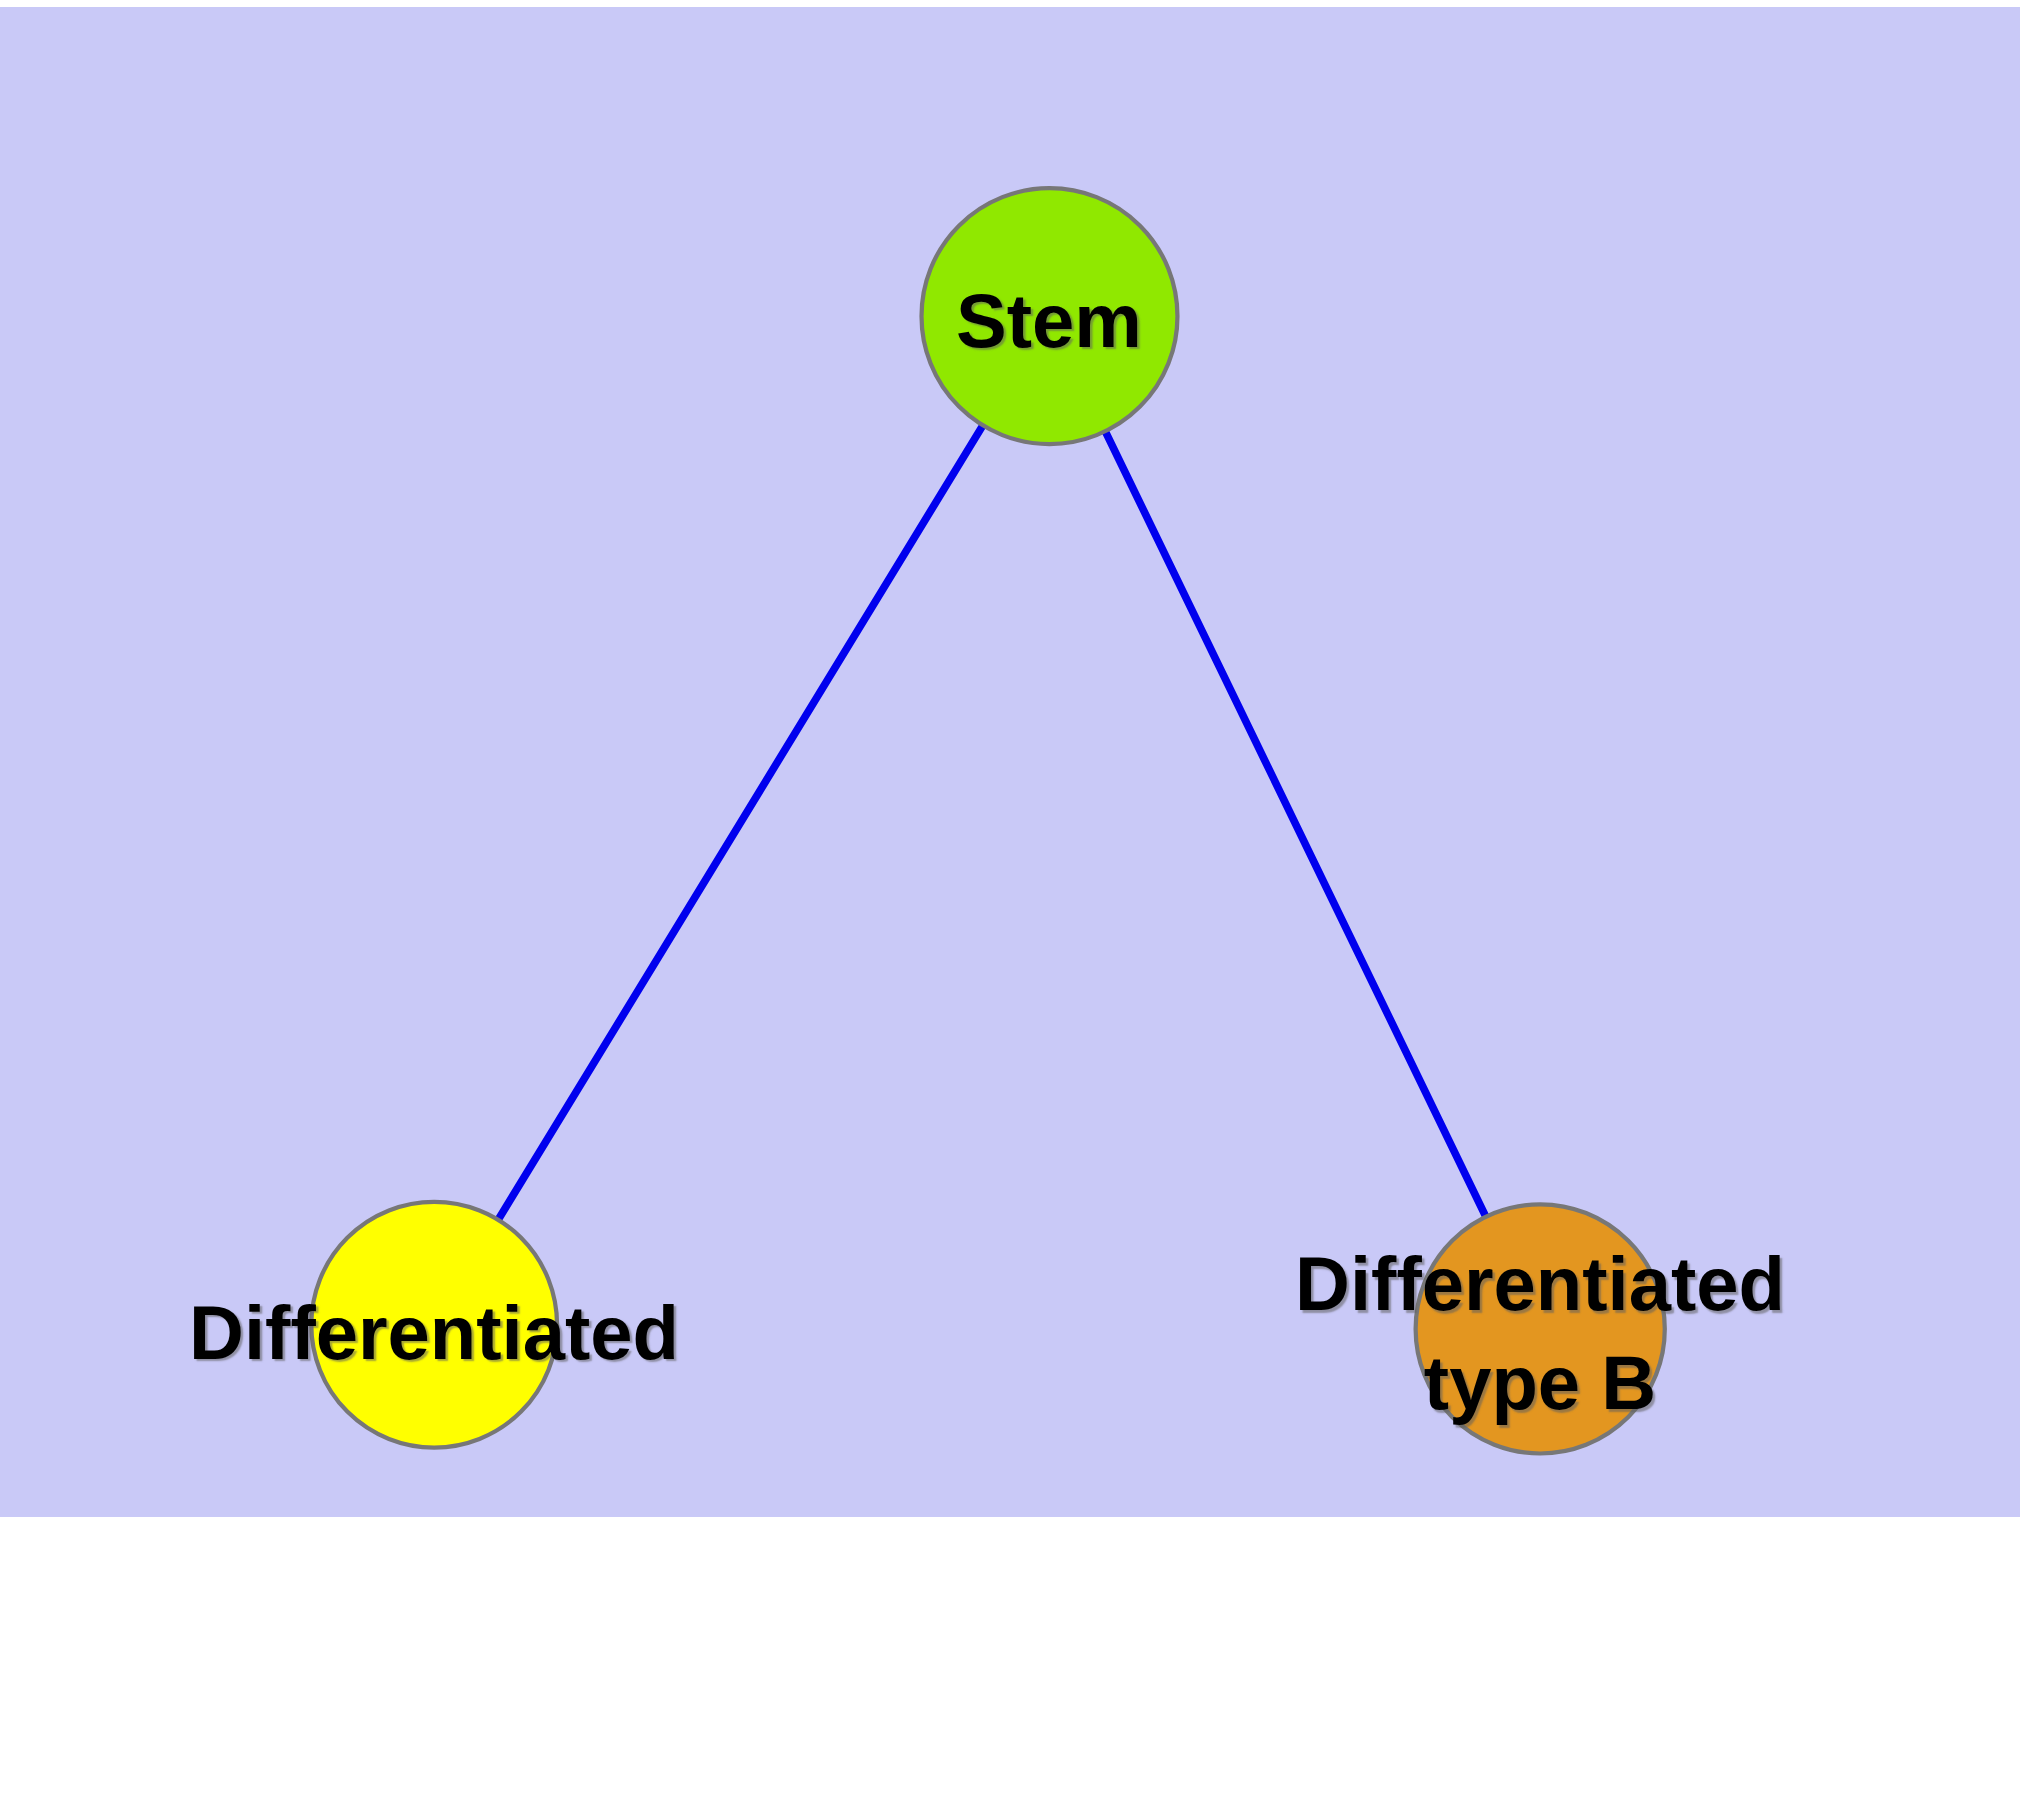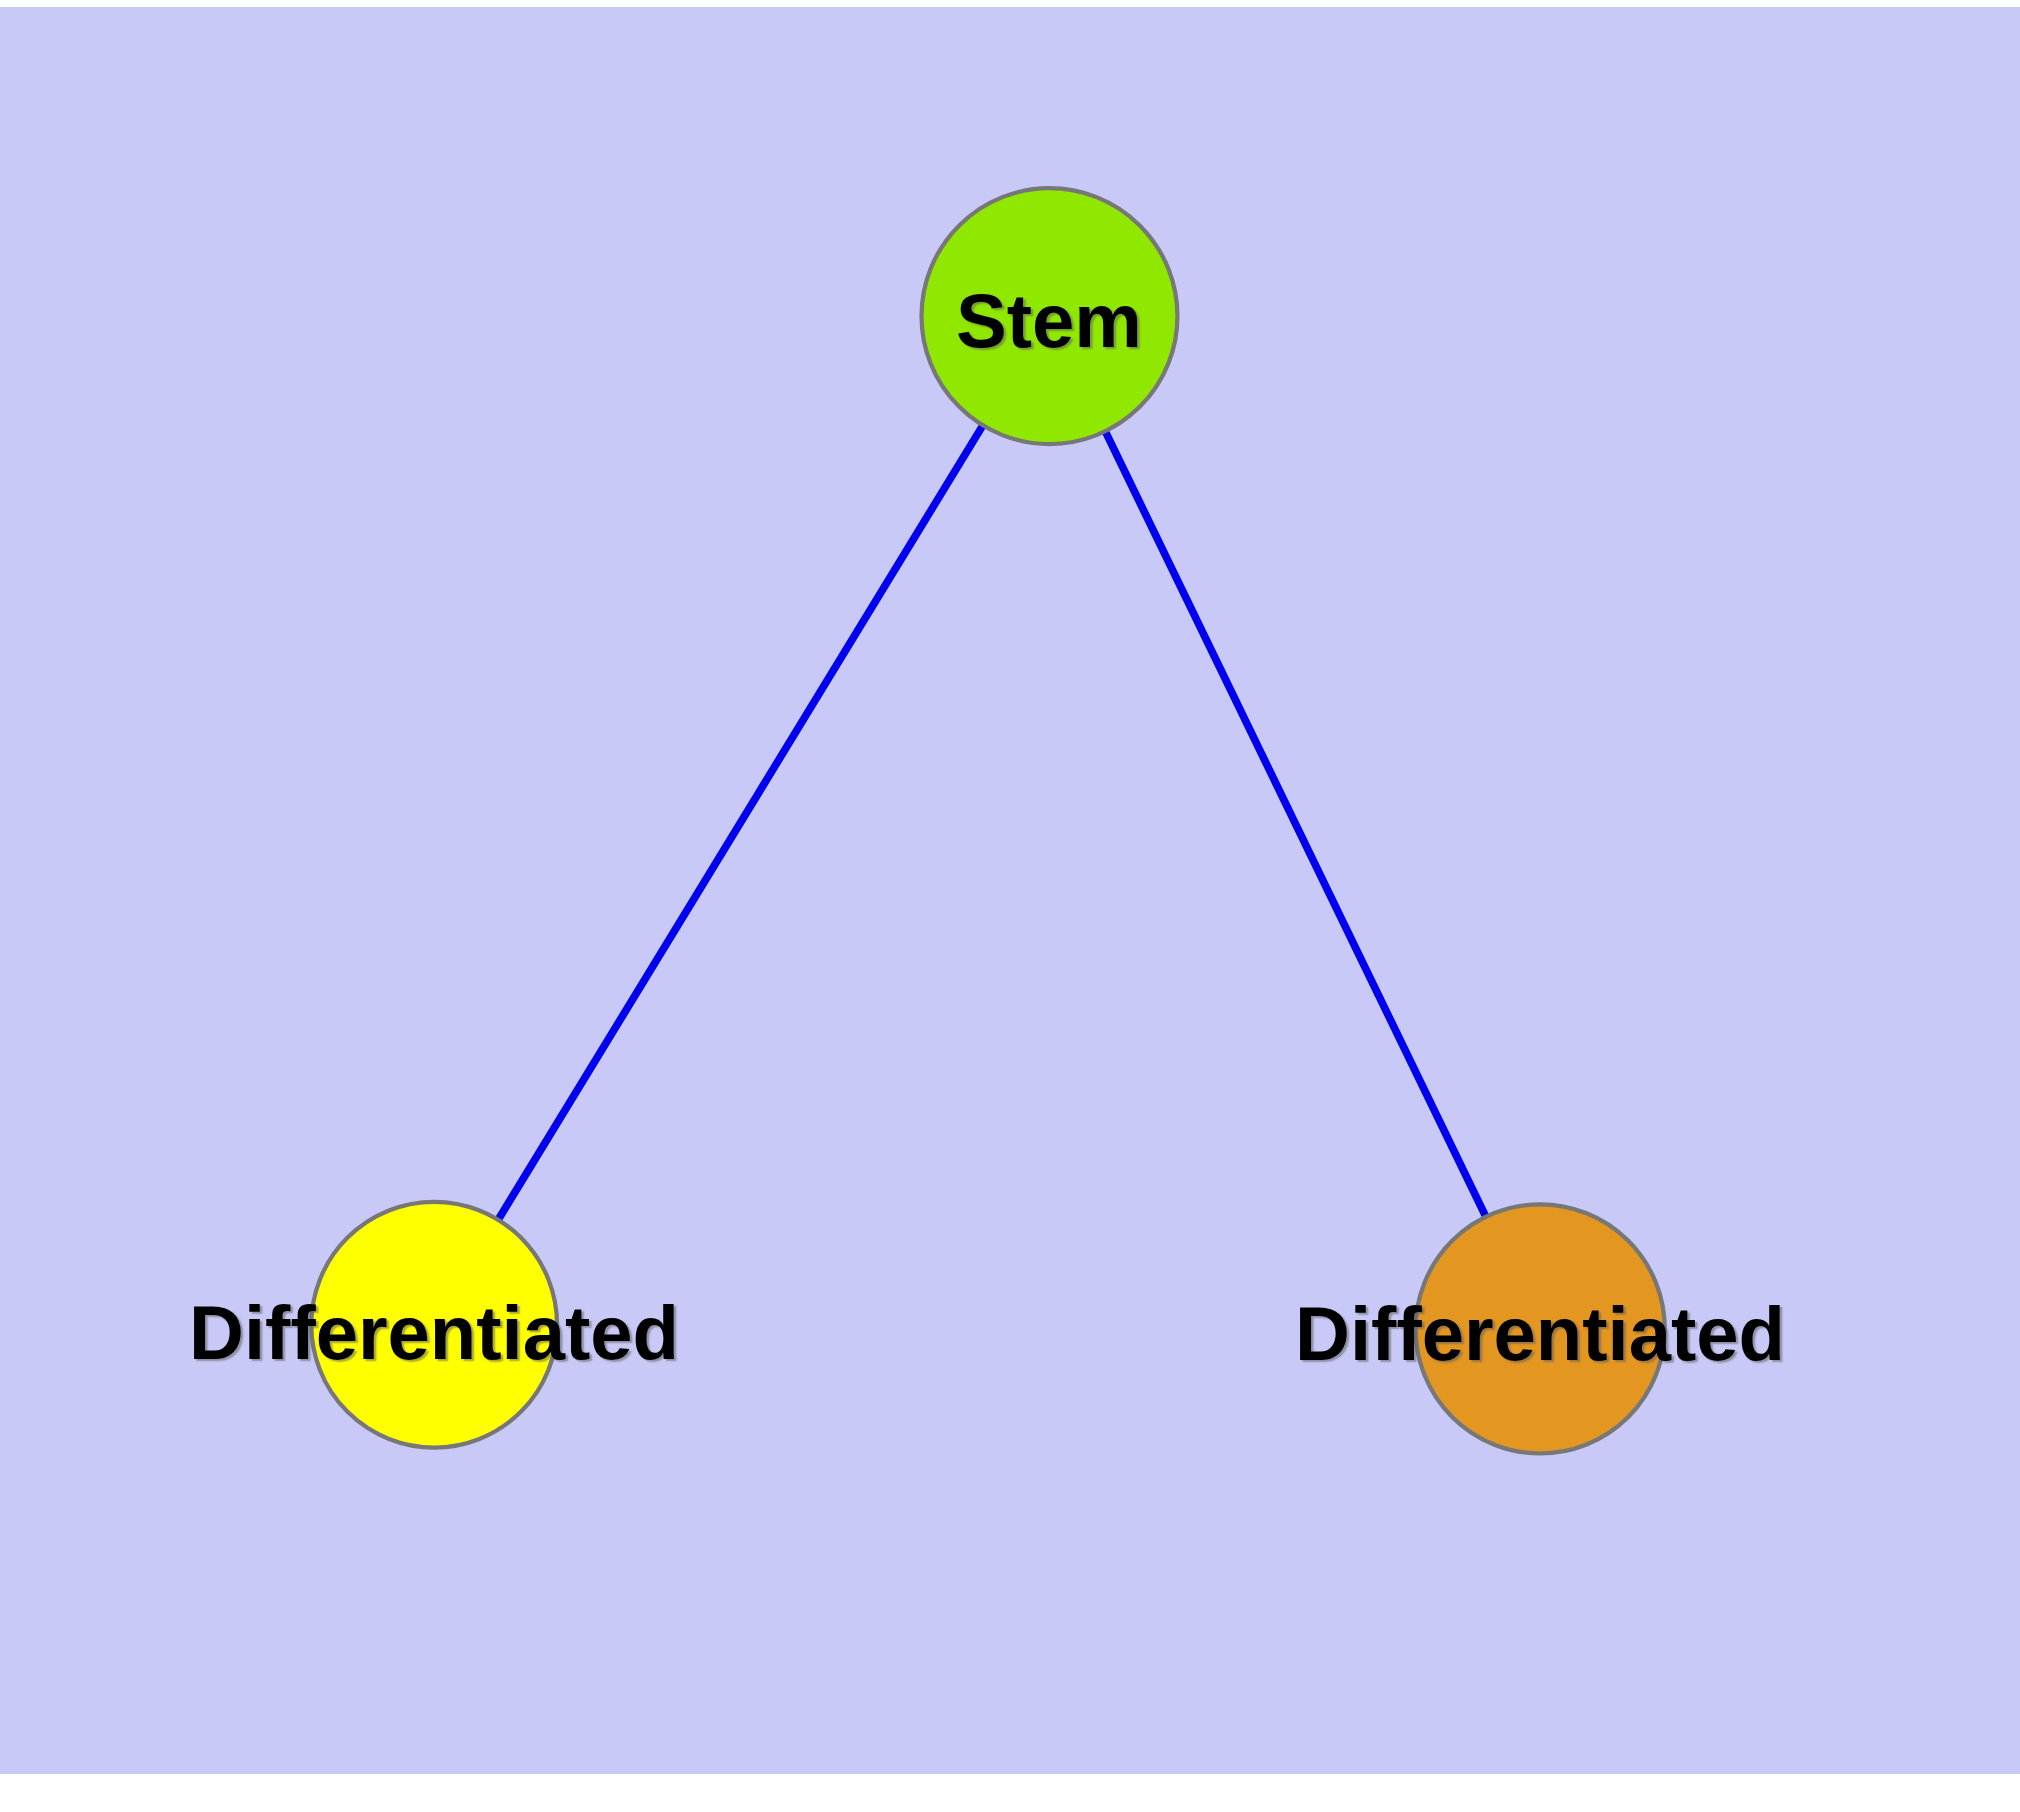--- a/index.html
+++ b/index.html
@@ -9,21 +9,21 @@
     height: 1812px;
     background: #FFFFFF;
     overflow: hidden;
     font-family: "Liberation Sans", sans-serif;
   }
   .canvas {
     position: absolute;
     top: 6.8px;
     left: 0;
     width: 2021px;
-    height: 1767px;
+    height: 1510px;
   }
   .edges-and-nodes {
     position: absolute;
     top: -6.8px; 
     left: 0;
     width: 2021px;
     height: 1812px;
   }
   .node-label {
     position: absolute;
@@ -59,16 +59,17 @@
   <div class="node-label label-stem">
     <span>Stem</span>
   </div>
 
   <div class="node-label label-type-a">
     <div>Differentiated</div>
   </div>
 
   <div class="node-label label-type-b">
     <div>Differentiated</div>
+    <div>type B</div>
   </div>
 
 </div>
 
 
 </body></html>

